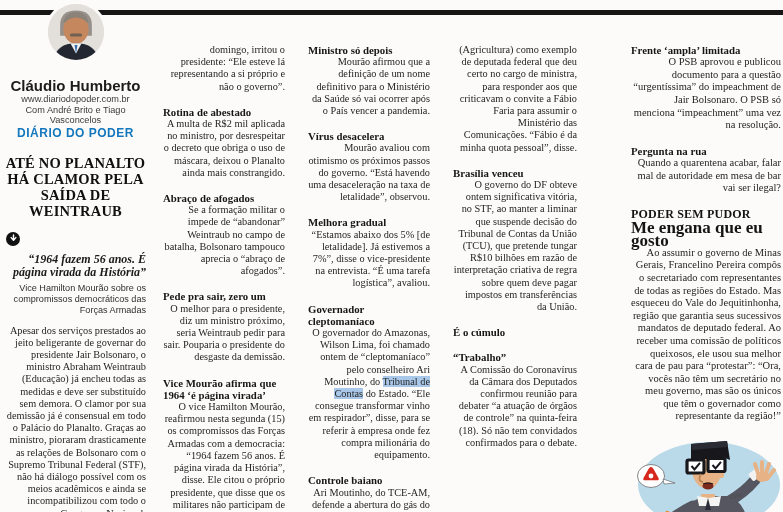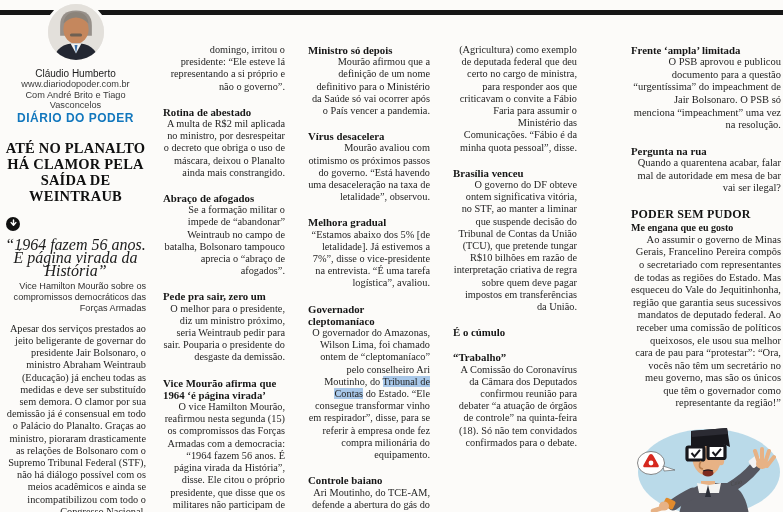--- a/index.html
+++ b/index.html
@@ -12,38 +12,38 @@
   .top-rule { position:absolute; top:10px; left:0; width:783px; height:5px; background:#161616; }
   .col { position:absolute; top:44px; }
   .col1 { left:5px;  width:141px; top:0; text-align:center; }
   .col2 { left:163px; width:122px; }
   .col3 { left:308px; width:122px; }
   .col4 { left:453px; width:124px; }
   .col5 { left:631px; width:150px; }
 
   .avatar { position:relative; z-index:2; width:62px; height:62px; margin:1px auto 0; border-radius:50%;
             border:3px solid #fcfbf9; overflow:hidden; background:#e8e6e2; }
-  .author-name { font-family:"Liberation Sans", sans-serif; font-weight:normal; font-size:10px; margin-top:5px; color:#1c1c1c;}
+  .author-name { font-family:"Liberation Sans", sans-serif; font-weight:bold; font-size:15px; margin-top:14px; color:#1c1c1c;}
   .author-site, .author-collab { font-family:"Liberation Sans", sans-serif; font-size:9.2px; line-height:10.6px; color:#3a3a3a; }
   .section-title { font-family:"Liberation Sans", sans-serif; font-weight:bold; font-size:12px;
                    letter-spacing:.5px; color:#1277bd; }
   .headline { font-size:14.5px; line-height:16px; font-weight:bold; margin-top:15px; color:#101010; letter-spacing:.2px;}
   .share { width:14px; height:14px; background:#111; border-radius:50%; margin:13px 0 0 1px;
            display:flex; align-items:center; justify-content:center; }
-  .quote { font-style:italic; font-weight:normal; font-size:16px; line-height:13.2px; text-align:center; margin-top:7px; color:#1b1b1b;}
+  .quote { font-style:italic; font-weight:bold; font-size:12px; line-height:13.2px; text-align:right; margin-top:7px; color:#1b1b1b;}
   .quote-attr { font-family:"Liberation Sans", sans-serif; font-size:9.1px; line-height:10.8px; text-align:right; margin-top:4px; color:#2e2e2e; }
 
   p.body { font-size:10.3px; line-height:12.2px; text-align:right; }
   .col1 p.body { margin-top:9px; }
   .item { margin-bottom:13px; text-align:left; }
   .item-h { font-weight:bold; font-size:10.8px; line-height:12.2px; color:#161616; }
   .col5 p.body { font-size:10.5px; line-height:12.6px; }
 
   .pudor-title { font-weight:bold; font-size:12px; line-height:13px; letter-spacing:.2px; color:#141414; }
-  .pudor-h { font-weight:bold; font-size:10px; line-height:13px; color:#141414; }
+  .pudor-h { font-weight:bold; font-size:17px; line-height:13px; color:#141414; }
 
   .hl { background:#a9c8e9; }
 
   .cartoon { margin-top:6px; width:150px; height:92px; }
 </style>
 </head>
 <body>
 
 <div class="page">
   <div class="top-rule"></div>

